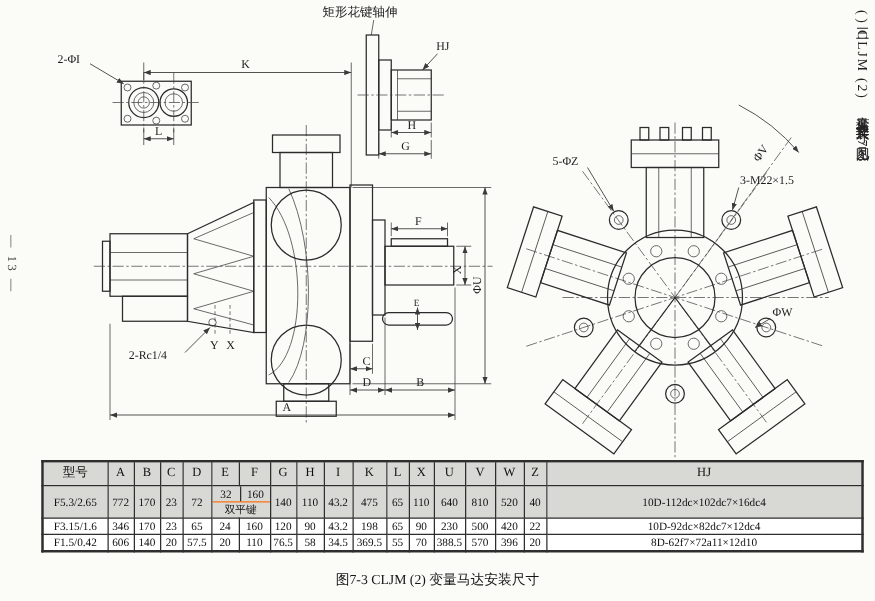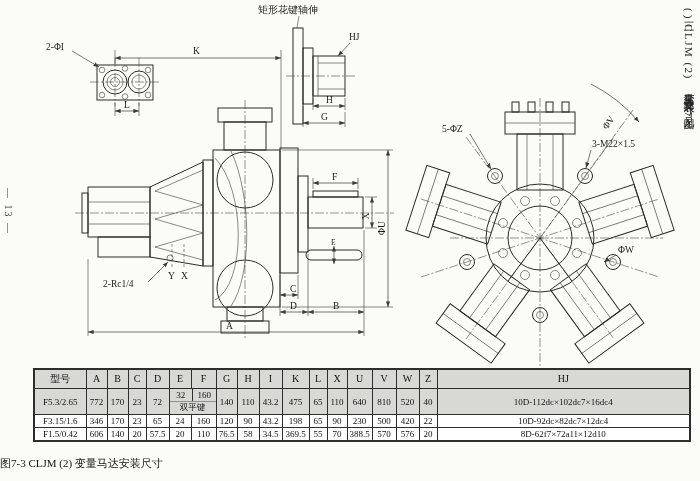--- a/index.html
+++ b/index.html
@@ -21,21 +21,21 @@
 table.dim-table thead th { height:19px; font-size:10px; line-height:18px; }
 table.dim-table { border:2px solid #2e2e2e; }
 tr.shade { background:#d8d8d5; }
 tr.r1 td { height:26px; }
 .efcell { padding:0; vertical-align:top; }
 .ef-top { display:flex; height:13px; border-bottom:1px solid #f97316;align-items:center; }
 .ef-top span { flex:1; line-height:12px; }
 .efr { border-left:1px solid #2e2e2e; }
 .ef-bottom { height:12px; line-height:11px; font-size:8.5px; font-family:Liberation Sans, sans-serif; }
 .model-col { font-size:9px; }
-.caption { position:absolute; left:0; top:456px; width:700px; font-size:11px; color:#151515; }
+.caption { position:absolute; left:0; top:456px; width:700px; text-align:center; font-size:11px; color:#151515; }
 </style>
 </head>
 <body>
 
 <div class="margin-left">— 13 —</div>
 <div class="margin-right">(三) CLJM (2) 变量马达安装尺寸，见图7-3</div>
 
 <svg class="drawing" width="700" height="366" viewBox="0 0 700 366">
   <defs>
     <marker id="ar" orient="auto-start-reverse" markerWidth="9" markerHeight="6" refX="8" refY="3">
@@ -340,20 +340,20 @@
       <td>20</td>
       <td>110</td>
       <td>76.5</td>
       <td>58</td>
       <td>34.5</td>
       <td>369.5</td>
       <td>55</td>
       <td>70</td>
       <td>388.5</td>
       <td>570</td>
-      <td>576</td>
+      <td>396</td>
       <td>20</td>
       <td>8D-62f7×72a11×12d10</td>
     </tr>
   </tbody>
 </table>
 
 <div class="caption">图7-3 CLJM (2) 变量马达安装尺寸</div>
 
 </body></html>

